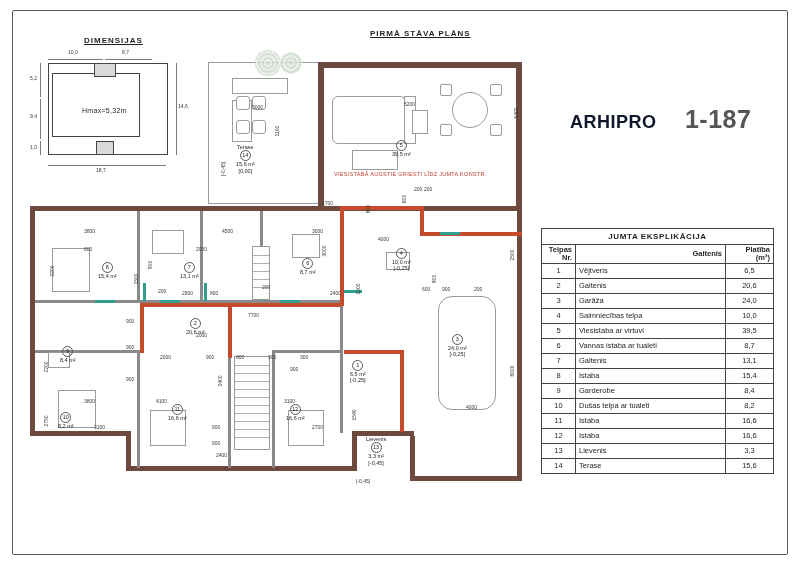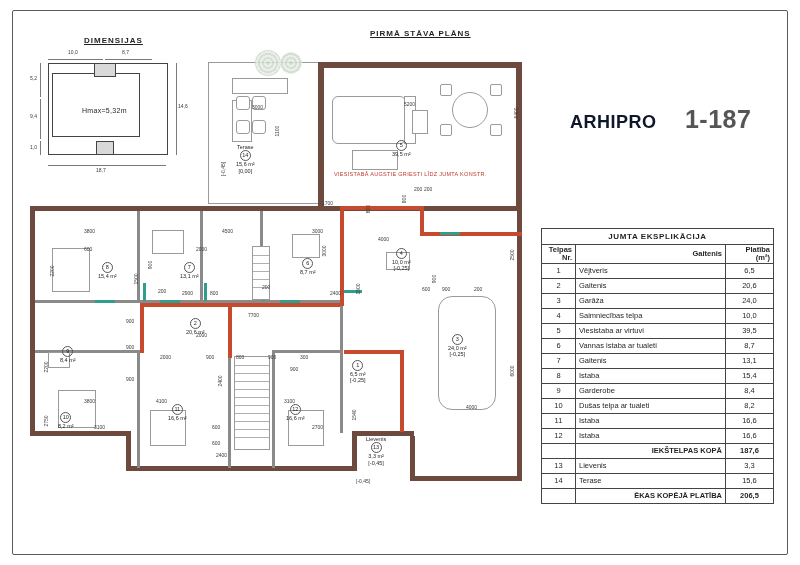--- a/index.html
+++ b/index.html
@@ -400,35 +400,25 @@
             <td class="c1">11</td>
             <td>Istaba</td>
             <td class="c3">16,6</td>
           </tr>
         <tr>
             <td class="c1">12</td>
             <td>Istaba</td>
             <td class="c3">16,6</td>
           </tr>
         <tr>
-            <td class="c1" style="border-right:none;"></td>
-            <td class="sum">IEKŠTELPAS KOPĀ</td>
-            <td class="c3" style="font-weight:bold;">187,6</td>
-          </tr>
-        <tr>
             <td class="c1">13</td>
             <td>Lievenis</td>
             <td class="c3">3,3</td>
           </tr>
         <tr>
             <td class="c1">14</td>
             <td>Terase</td>
             <td class="c3">15,6</td>
-          </tr>
-        <tr class="tot">
-            <td class="c1" style="border-right:none;"></td>
-            <td class="sum">ĒKAS KOPĒJĀ PLATĪBA</td>
-            <td class="c3">206,5</td>
           </tr>
       </tbody>
     </table>
   </div>
 </div>
 
 </body></html>

